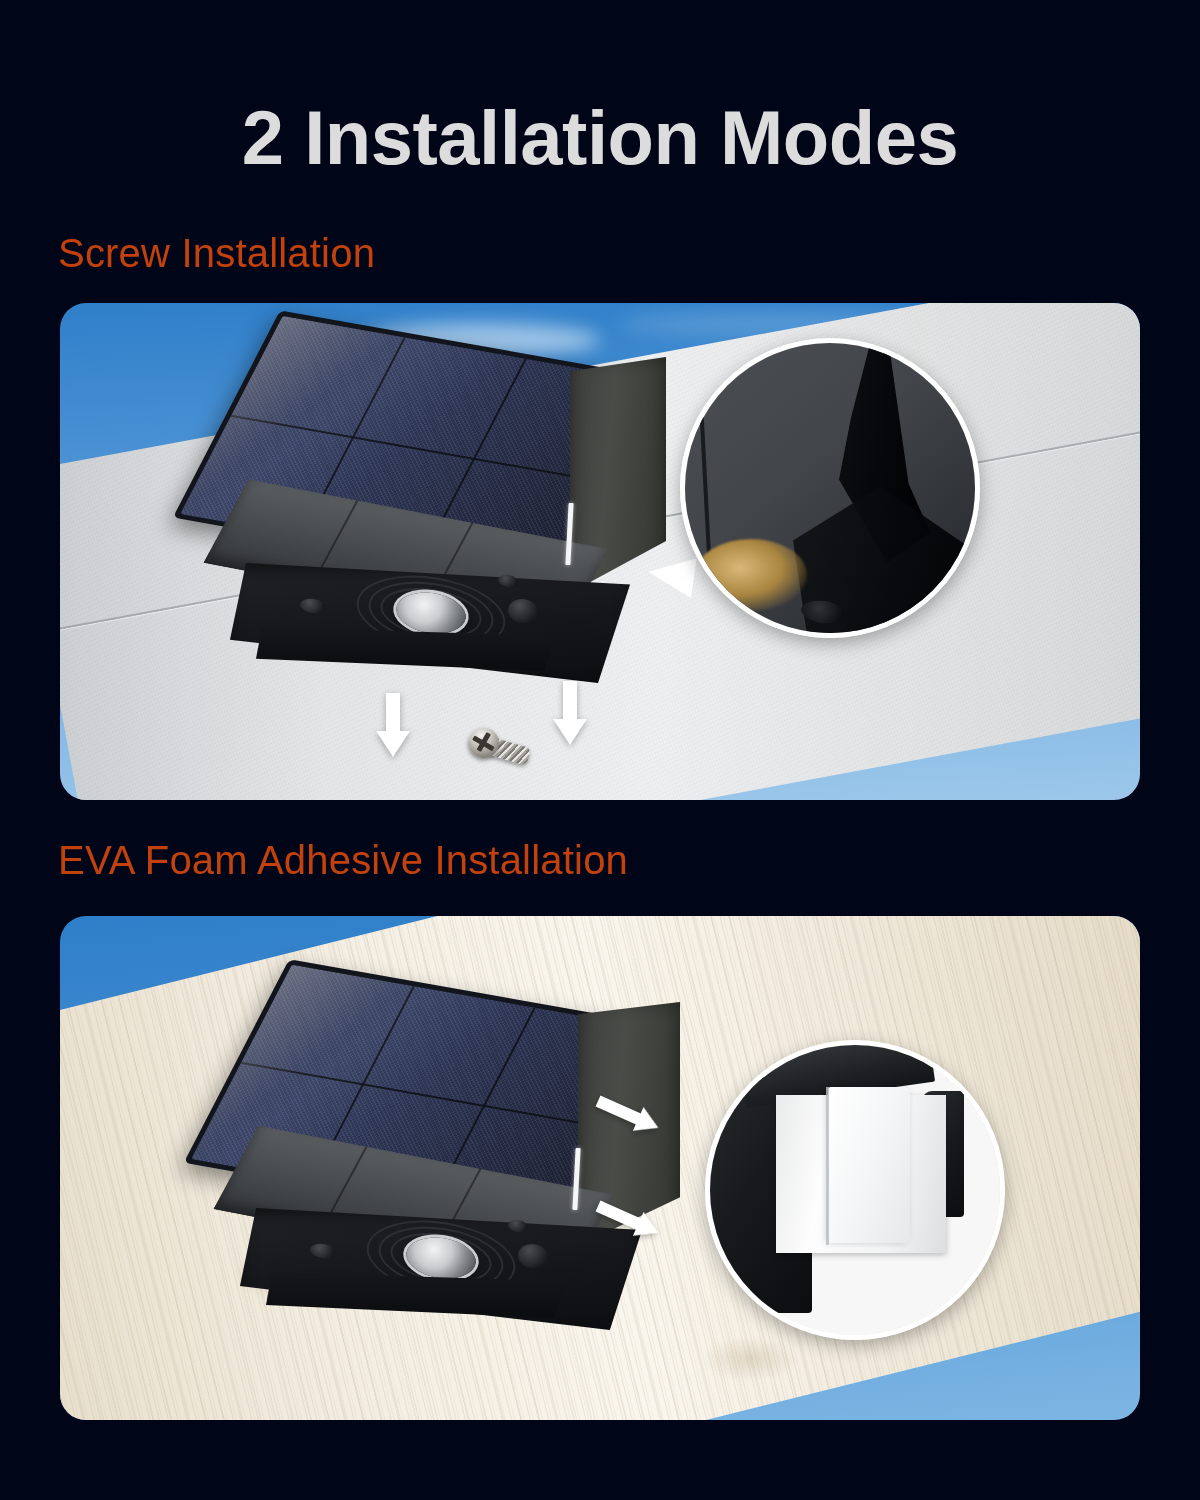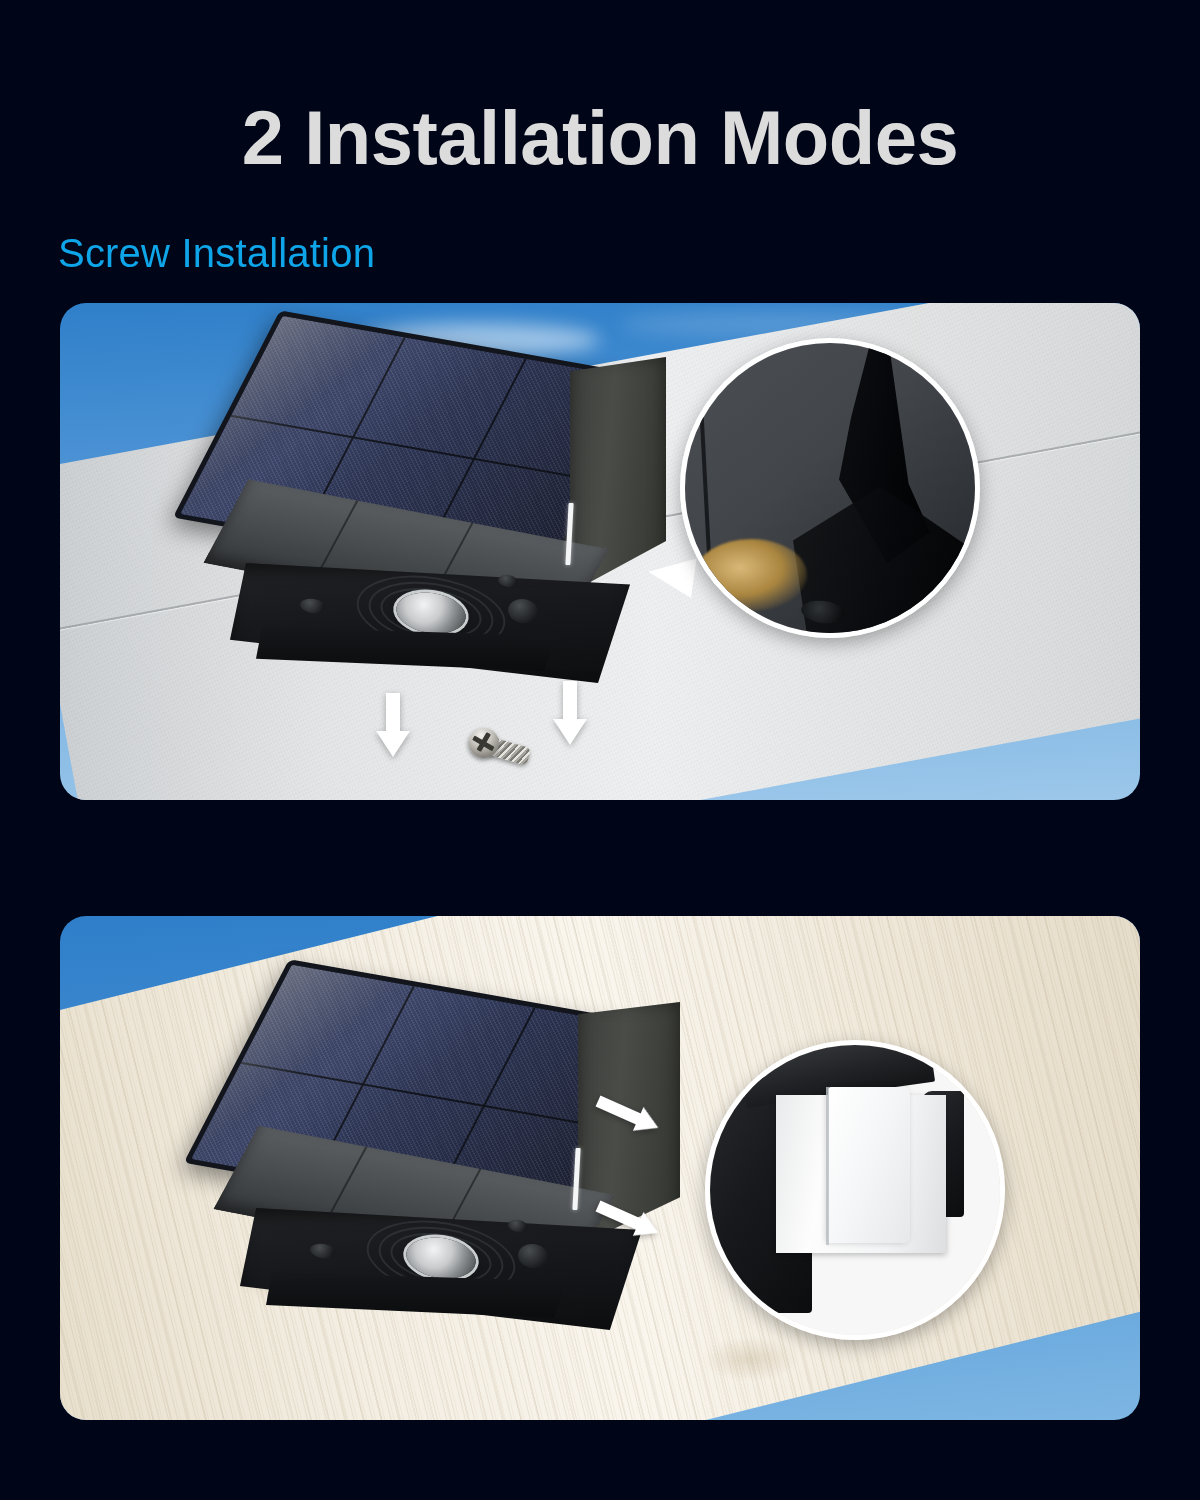--- a/index.html
+++ b/index.html
@@ -13,21 +13,21 @@
 
   
   .main-title {
     position:absolute; left:0; top:100px; width:1200px;
     text-align:center;
     font-size:76px; font-weight:bold; letter-spacing:-0.5px;
     color:#dcdcdc; line-height:1.0;
   }
   .section-label {
     position:absolute; left:58px;
-    font-size:40px; font-weight:normal; color:#0ea5e9;
+    font-size:40px; font-weight:normal; color:#c2410c;
     line-height:1.0; letter-spacing:0.2px;
   }
   #label-1 { top:233px; }
   #label-2 { top:840px; }
 
   
   .photo-card {
     position:absolute; left:60px; width:1080px;
     border-radius:26px; overflow:hidden;
   }
@@ -336,20 +336,21 @@
                     clip-path:polygon(46% 0%, 62% 2%, 78% 64%, 96% 86%, 60% 100%, 20% 62%, 30% 34%);"></div>
         <div class="co1-fin" style="left:108px;top:140px;width:190px;height:160px;opacity:.92;
                     clip-path:polygon(0% 36%, 46% 2%, 100% 46%, 100% 100%, 8% 100%);"></div>
         <div class="co1-glow" style="left:10px;top:196px;width:112px;height:72px;"></div>
         <div class="co1-hole" style="left:116px;top:258px;width:44px;height:22px;transform:rotate(8deg);"></div>
       </div>
 
     </div>
   </div>
 
+  <div class="section-label" id="label-2">EVA Foam Adhesive Installation</div>
 
   <div class="photo-card" id="card-2">
     <div class="scene">
 
       <div class="sky2"></div>
       <div class="cloud1" style="left:420px;top:26px;width:180px;height:28px;opacity:.45;"></div>
       <div class="cloud1" style="left:500px;top:50px;width:120px;height:18px;opacity:.30;"></div>
 
       <div class="wood2-clip">
         <div class="wood2">

